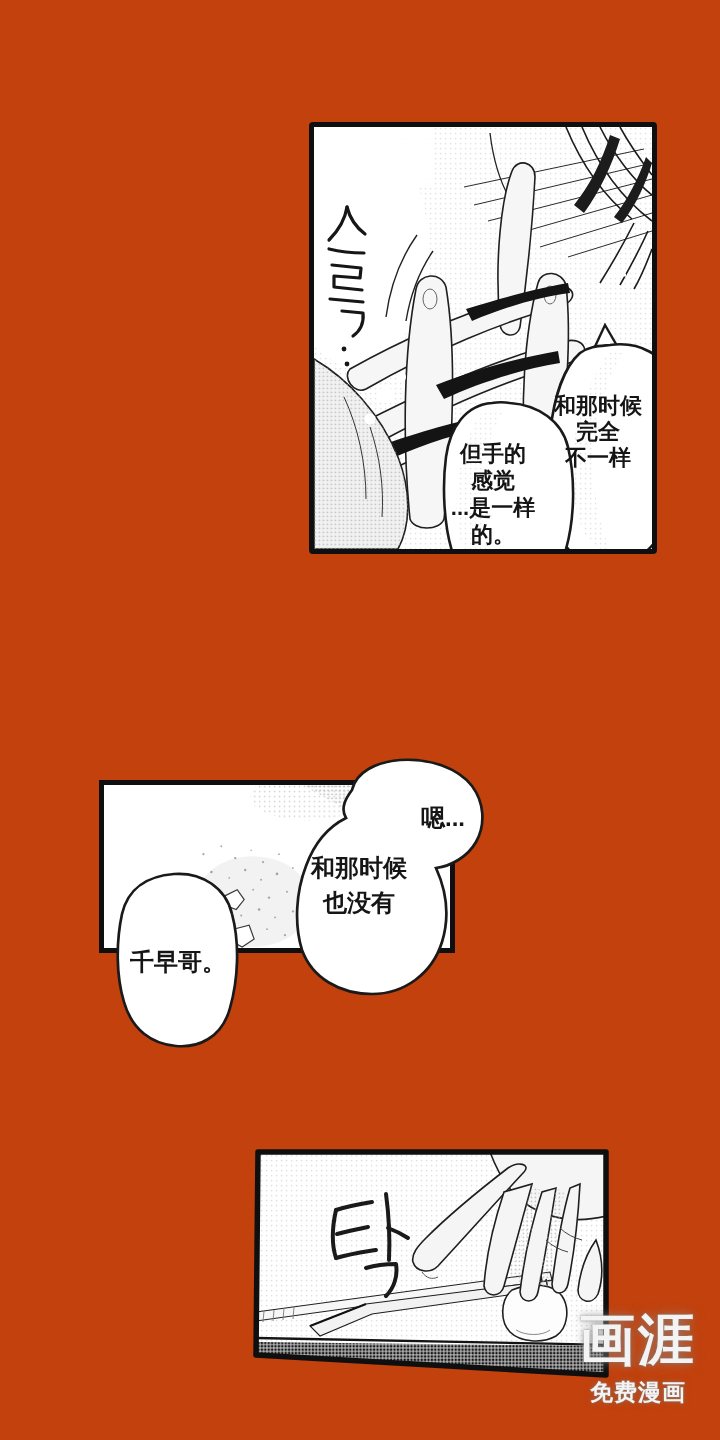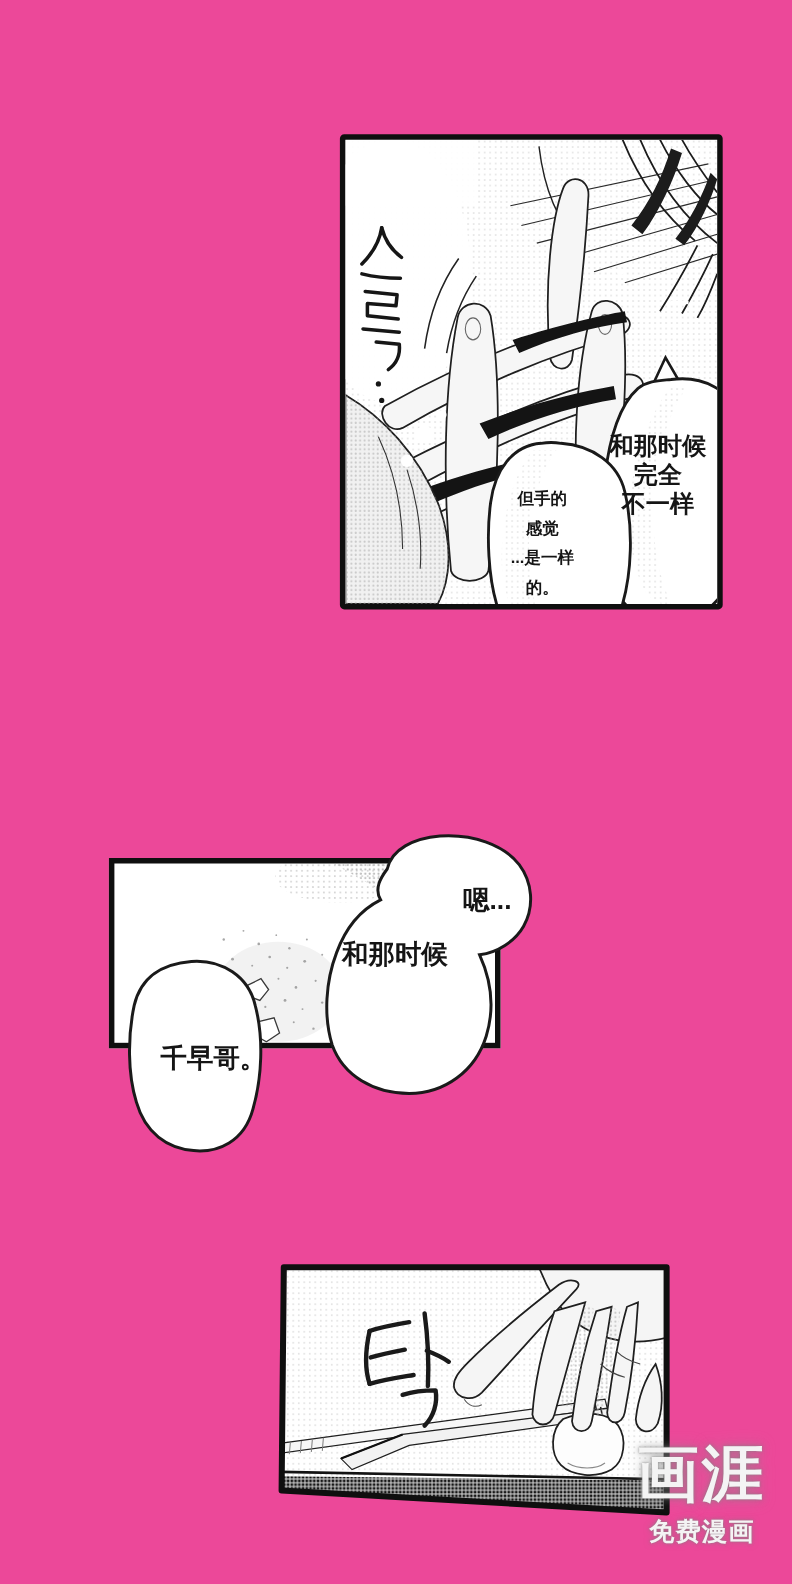--- a/index.html
+++ b/index.html
@@ -1,35 +1,35 @@
 <!DOCTYPE html>
 <html><head>
 <meta charset="utf-8">
 <style>
   html,body{margin:0;padding:0;background:#ffffff;}
   #stage{
-    position:relative;width:720px;height:1440px;background:#ec4899;overflow:hidden;
+    position:relative;width:720px;height:1440px;background:#c2410c;overflow:hidden;
     font-family:"Liberation Sans","DejaVu Sans",sans-serif;color:#141414;
   }
   .panel{position:absolute;background:#fff;box-sizing:border-box;}
   .panel svg{position:absolute;left:0;top:0;width:100%;height:100%;display:block;}
   #panel-top{left:309px;top:122px;width:348px;height:432px;border:5px solid #0f0f0f;border-radius:4px;overflow:hidden;z-index:1;}
   #panel-middle{left:99px;top:780px;width:356px;height:173px;border:5px solid #0f0f0f;z-index:1;}
   #panel-bottom-svg{position:absolute;left:250px;top:1144px;width:364px;height:240px;z-index:1;}
   .overlay{position:absolute;left:0;top:0;width:720px;height:1440px;z-index:5;pointer-events:none;}
 
   .bt{position:absolute;text-align:center;font-weight:600;color:#151515;z-index:6;white-space:nowrap;}
   .bt .ln{display:block;}
   
   #p1-right-text{left:227px;top:266px;width:114px;font-size:22px;line-height:26px;z-index:3;}
-  #p1-left-text{left:117px;top:313px;width:124px;font-size:15px;line-height:27px;z-index:3;}
+  #p1-left-text{left:117px;top:313px;width:124px;font-size:22px;line-height:27px;z-index:3;}
   
   #b2-top-text{left:398px;top:802px;width:90px;font-size:24px;}
   #b2-lines-text{left:291px;top:850px;width:136px;font-size:24px;line-height:35px;}
-  #b2-small-text{left:118px;top:946px;width:120px;font-size:24px;margin-left:16px;}
+  #b2-small-text{left:118px;top:946px;width:120px;font-size:24px;}
 
   #watermark{
     position:absolute;left:556px;top:1310px;width:164px;text-align:center;z-index:10;
     color:rgba(250,250,250,0.95);font-weight:700;pointer-events:none;
   }
   #watermark .logo{
     font-size:56px;line-height:60px;letter-spacing:3px;
     text-shadow:0 0 2px rgba(130,130,130,.95),0 0 7px rgba(130,130,130,.55),0 0 14px rgba(160,160,160,.4);
   }
   #watermark .tagline{
@@ -196,20 +196,21 @@
     </svg>
   </section>
 
   <svg class="overlay" viewBox="0 0 720 1440" aria-hidden="true">
     <path d="M352,790 C356,772 376,762 400,760 C430,758 458,768 472,786 C484,802 486,824 476,842 C468,856 452,866 436,868 C446,890 450,916 442,942 C432,974 404,994 372,994 C340,994 312,978 302,950 C294,924 296,892 306,866 C314,844 328,827 346,818 C340,808 346,798 352,790 Z" fill="#ffffff" stroke="#1a1a1a" stroke-width="2.7"></path>
     <path d="M174,874 C202,872 226,888 232,914 C240,944 238,980 230,1008 C222,1038 198,1048 176,1046 C152,1044 132,1030 124,1002 C116,976 116,942 122,914 C128,888 148,876 174,874 Z" fill="#ffffff" stroke="#1a1a1a" stroke-width="2.7"></path>
   </svg>
   <div class="bt" id="b2-top-text">嗯...</div>
   <div class="bt" id="b2-lines-text">
     <span class="ln">和那时候</span>
+    <span class="ln">也没有</span>
   </div>
   <div class="bt" id="b2-small-text">千早哥。</div>
 
   <svg id="panel-bottom-svg" viewBox="0 0 364 240" aria-hidden="true">
     <defs>
       <pattern id="dense" width="3.4" height="3.4" patternUnits="userSpaceOnUse">
         <rect width="3.4" height="3.4" fill="#b0b0b0"></rect>
         <circle cx="1.7" cy="1.7" r="1.25" fill="#161616"></circle>
       </pattern>
       <clipPath id="p3clip">

